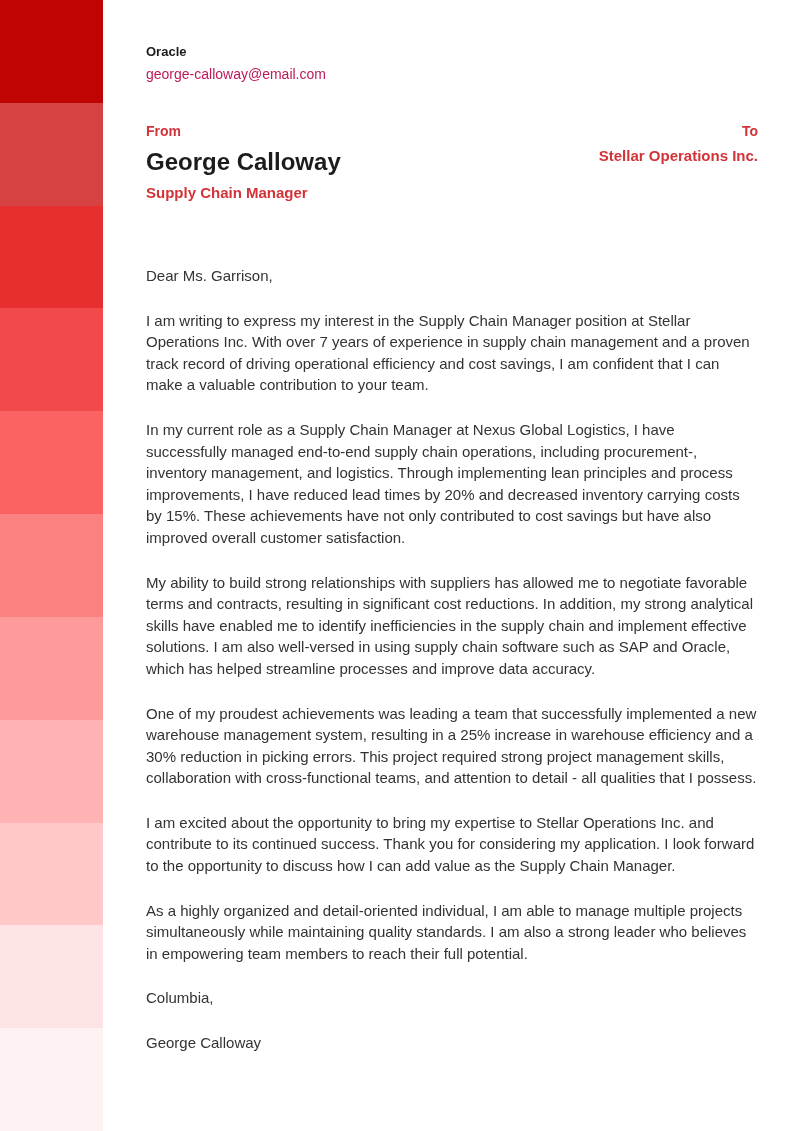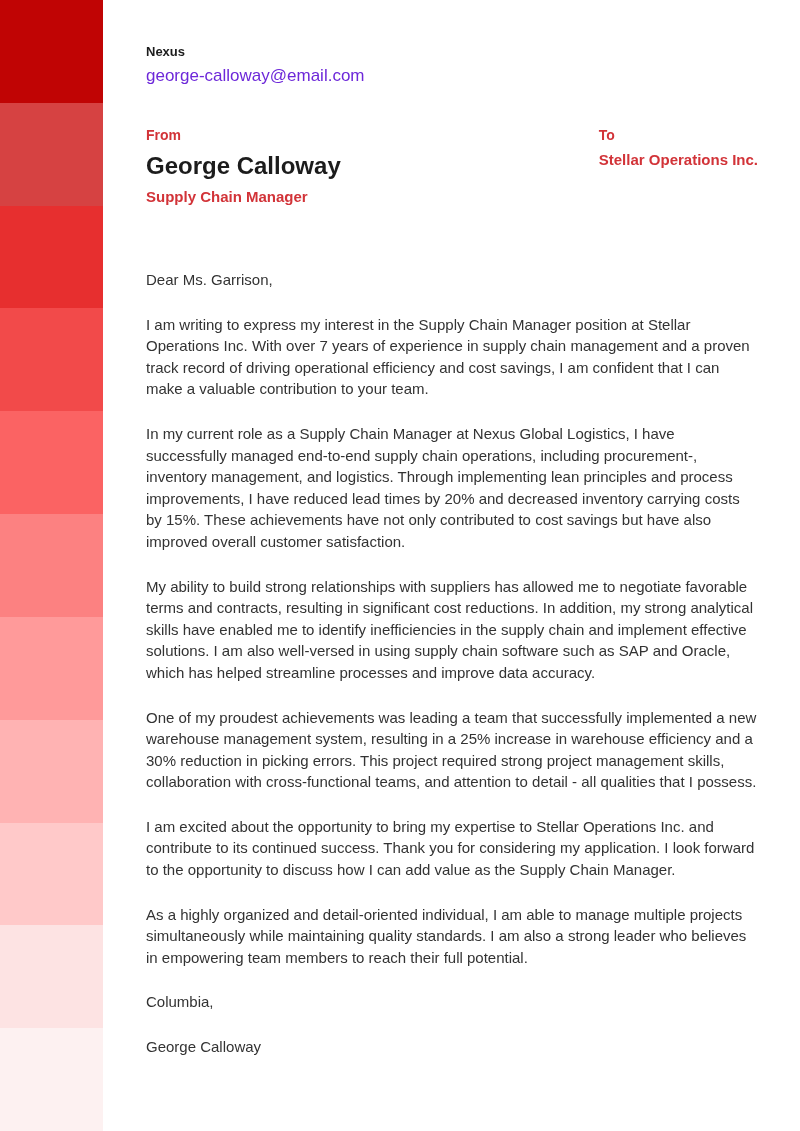--- a/index.html
+++ b/index.html
@@ -46,31 +46,31 @@
   .contact-col-1 { width: 220px; }
   .contact-col-2 { width: 214px; }
   .contact-col-3 { flex: 1; }
   .contact-label {
     font-size: 13px;
     font-weight: bold;
     color: var(--dark);
     margin-bottom: 7px;
   }
   .contact-value {
-    font-size: 17px;
-    color: #6d28d9;
+    font-size: 14px;
+    color: #be185d;
   }
 
   
   .fromto {
     display: flex;
     justify-content: space-between;
     margin-top: 41px;
   }
-  .ft-col-right { }
+  .ft-col-right { text-align: right; }
   .ft-label {
     font-size: 14px;
     font-weight: bold;
     color: var(--accent);
   }
   .ft-name {
     font-size: 24px;
     font-weight: bold;
     color: var(--dark);
     margin-top: 9px;
@@ -112,21 +112,21 @@
       <div class="block" style="background: rgb(255, 179, 179);"></div>
       <div class="block" style="background: rgb(255, 201, 201);"></div>
       <div class="block" style="background: rgb(253, 227, 227);"></div>
       <div class="block" style="background: rgb(253, 241, 241);"></div>
     </div>
 
   <div class="content">
 
     <div class="contact-row">
       <div class="contact-col-1">
-        <div class="contact-label">Nexus</div>
+        <div class="contact-label">Oracle</div>
         <div class="contact-value">george-calloway@email.com</div>
       </div>
     </div>
 
     <div class="fromto">
       <div class="ft-col-left">
         <div class="ft-label">From</div>
         <div class="ft-name">George Calloway</div>
         <div class="ft-sub">Supply Chain Manager</div>
       </div>

